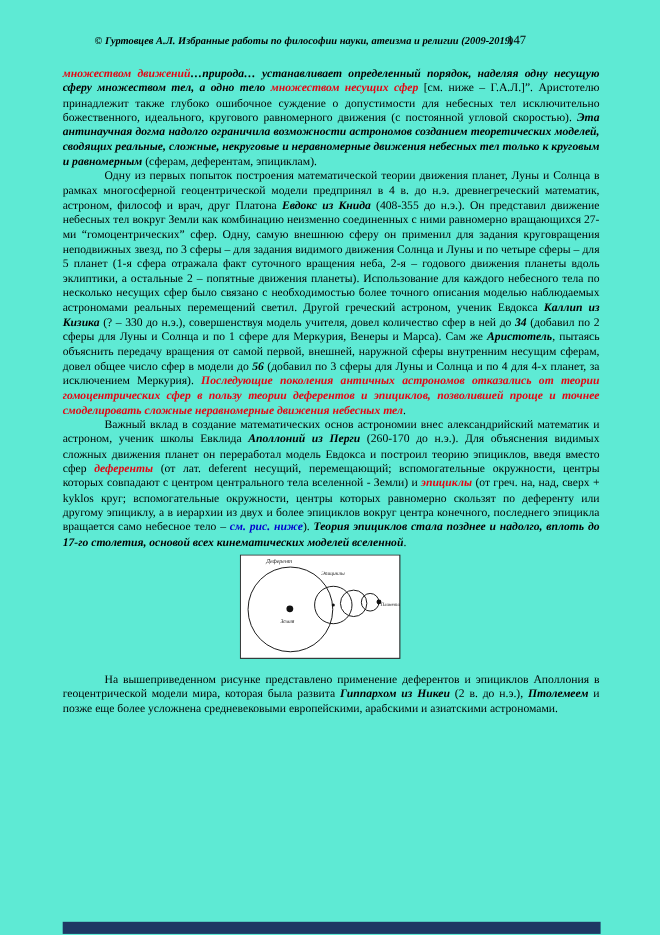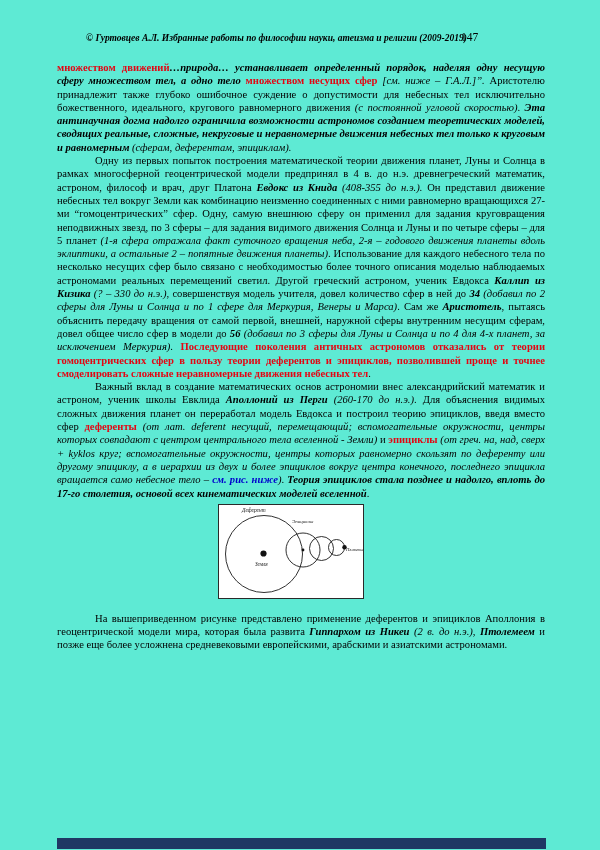--- a/index.html
+++ b/index.html
@@ -15,23 +15,23 @@
   }
   .pagenum { position:absolute; left:461px; top:-2px; font-size:11.5px; }
   
   .bodytext {
     position:absolute; left:57px; top:61px; width:488px;
     font-size:10.6px; line-height:13.3px; text-align:justify;
   }
   .para { margin:0; }
   .para.ind { text-indent:38px; }
   .r-reg { }
-  .r-i   { font-style:italic; }
+  .r-i   { }
   .r-bi  { font-style:italic; font-weight:bold; }
-  .r-rbi { font-weight:bold; color:var(--red,#e30613); }
+  .r-rbi { font-style:italic; font-weight:bold; color:var(--red,#e30613); }
   .r-bbi { font-style:italic; font-weight:bold; color:var(--blue,#0000cd);margin-top:24px; }
   
   .figwrap { margin:4px 0 12px 161px; width:147px; height:96px; }
   .figwrap svg { display:block; }
   .figlabel { font-family:"Liberation Serif", serif; font-style:italic; fill:#1a1a1a; }
   
   .footer-bar {
     position:absolute; left:57px; top:838px; width:489px; height:11px;
     background:var(--navy,#1f3864);
   }

